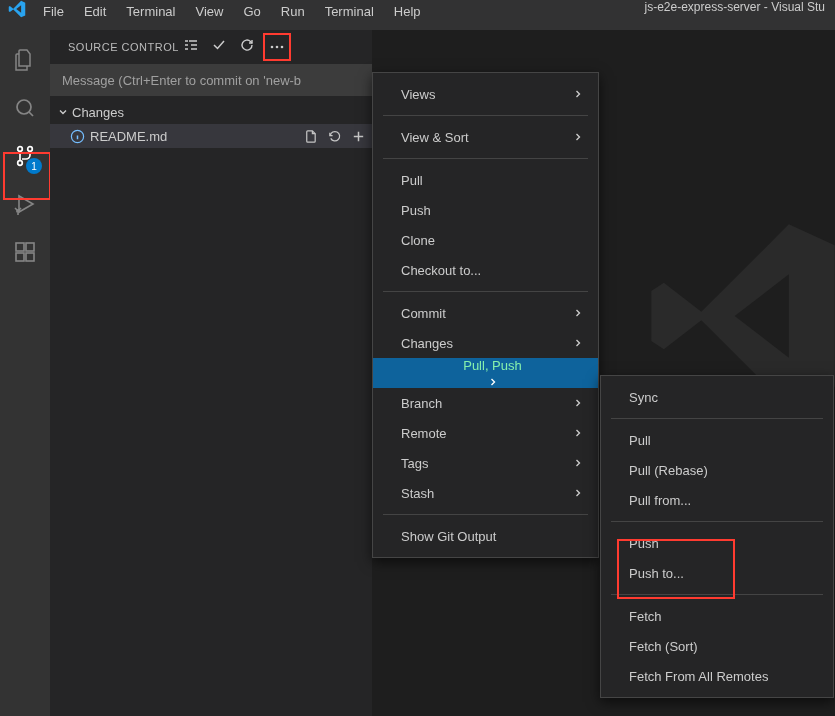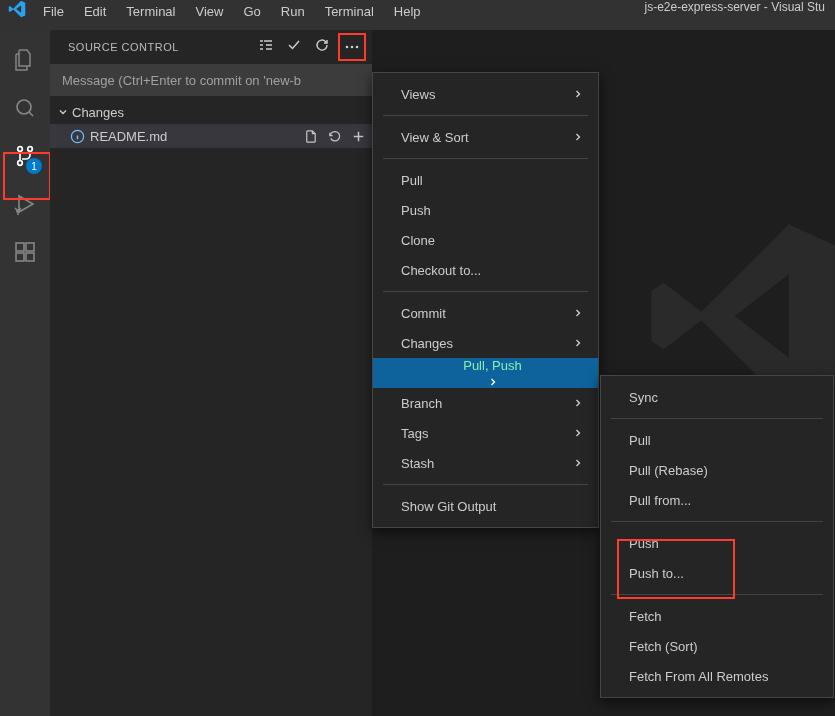--- a/index.html
+++ b/index.html
@@ -90,21 +90,20 @@
   
   .side-panel {
     position: absolute;
     top: 30px; left: 50px; bottom: 0;
     width: 322px;
     background: var(--sidebar-bg);
   }
   .panel-header {
     height: 34px;
     display: flex; align-items: center;
-    justify-content: space-between;
     padding: 0 6px 0 18px;
     background: var(--sidebar-bg);
   }
   .panel-header .title {
     font-size: 11px;
     letter-spacing: 0.5px;
     color: #bbbbbb;
   }
   .panel-header .actions {
     display: flex; gap: 4px;
@@ -431,20 +430,28 @@
   </div>
   <div class="ctx-item">
     <span>Branch</span>
     <span class="chev-right">
         <svg width="12" height="12" viewBox="0 0 16 16" fill="none" stroke="currentColor" stroke-width="1.8">
           <path d="m6 4 4 4-4 4"></path>
         </svg>
       </span>
   </div>
   <div class="ctx-item">
+    <span>Remote</span>
+    <span class="chev-right">
+        <svg width="12" height="12" viewBox="0 0 16 16" fill="none" stroke="currentColor" stroke-width="1.8">
+          <path d="m6 4 4 4-4 4"></path>
+        </svg>
+      </span>
+  </div>
+  <div class="ctx-item">
     <span>Tags</span>
     <span class="chev-right">
         <svg width="12" height="12" viewBox="0 0 16 16" fill="none" stroke="currentColor" stroke-width="1.8">
           <path d="m6 4 4 4-4 4"></path>
         </svg>
       </span>
   </div>
   <div class="ctx-item">
     <span>Stash</span>
     <span class="chev-right">

